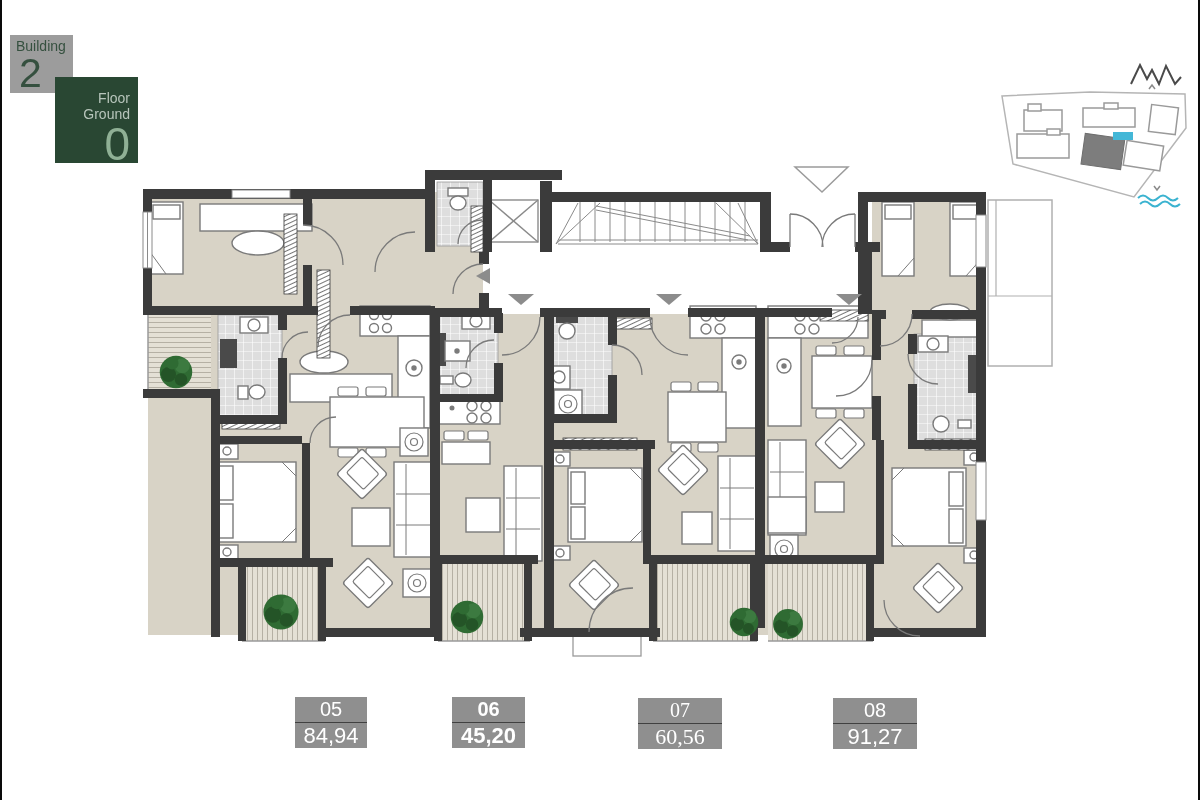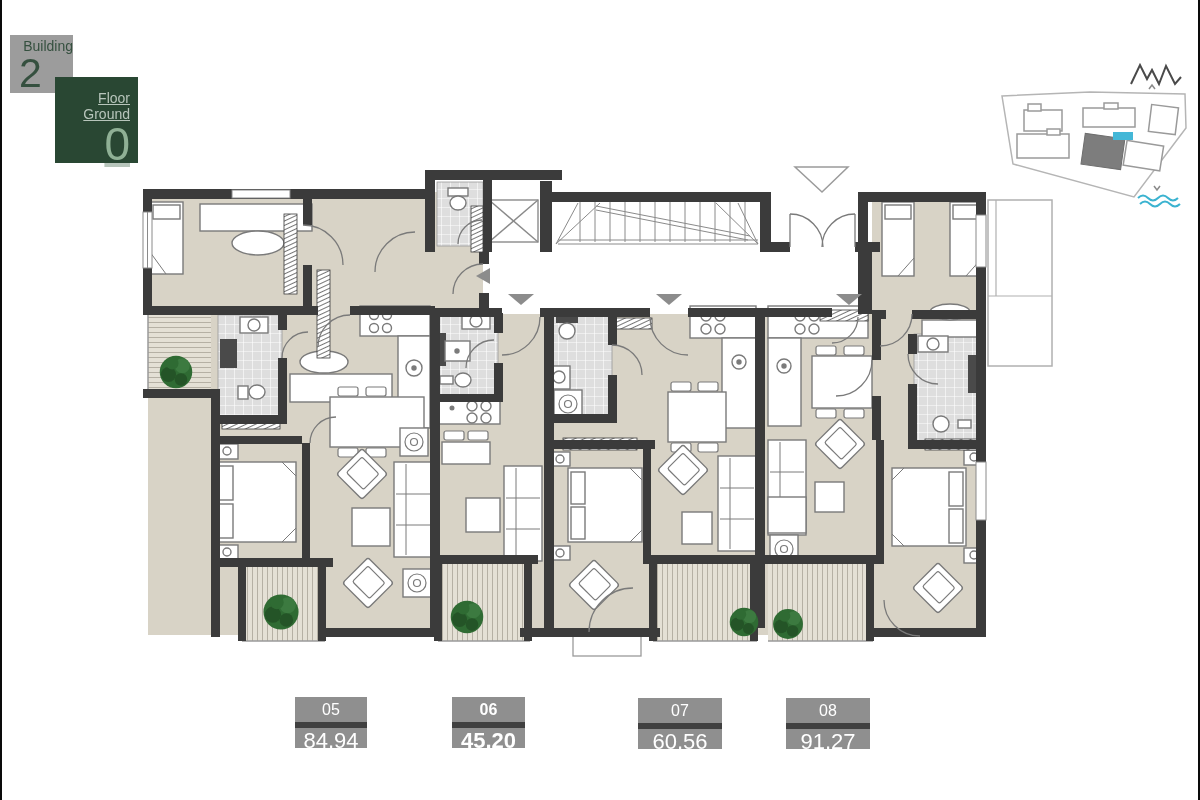--- a/index.html
+++ b/index.html
@@ -9,32 +9,32 @@
   }
   .edge-bar{position:absolute;top:0;width:2px;height:800px;background:#0a0a0a;}
   #edge-left{left:0;} #edge-right{right:0;}
 
   
   .badge{position:absolute;box-sizing:border-box;}
   #building-badge{
     left:10px;top:35px;width:63px;height:58px;background:#9c9c9c;z-index:1;
     color:#35503f;padding:3px 0 0 6px;
   }
-  #building-badge .b-label{font-size:14px;line-height:16px;text-align:right;}
+  #building-badge .b-label{font-size:14px;line-height:16px;}
   #building-badge .b-num{font-size:41px;line-height:38px;margin-left:3px;}
   #floor-badge{
     left:55px;top:77px;width:83px;height:86px;background:#294733;z-index:2;
-    color:#b7c5bb;text-align:right;padding:13px 8px 0 12px;text-decoration:underline;
+    color:#b7c5bb;text-align:right;padding:13px 8px 0 12px;
   }
   #floor-badge .f-line{font-size:14px;line-height:16px;}
   #floor-badge .f-num{font-size:46px;line-height:42px;color:#8fb095;margin-top:1px;}
 
   
   .unit-label{position:absolute;background:#8f8f8f;color:#ffffff;text-align:center;cursor:pointer;}
-  .unit-number{font-size:16px;line-height:25px;border-bottom:6px solid #404040;}
+  .unit-number{font-size:20px;line-height:25px;border-bottom:1px solid #404040;}
   .unit-area{font-size:22px;line-height:25px;text-align:center;}
 
   svg{position:absolute;display:block;}
   #site-map{left:995px;top:52px;}
   #floor-plan{left:130px;top:160px;}
 </style>
 </head>
 <body>
 
 <div class="edge-bar" id="edge-left"></div>
@@ -519,20 +519,20 @@
 </svg>
 
 <div class="unit-label" style="left:295px;top:697px;width:72px;height:51px;">
   <div class="unit-number">05</div>
   <div class="unit-area">84,94</div>
 </div>
 <div class="unit-label" style="left:452px;top:697px;width:73px;height:51px;font-weight:bold;">
   <div class="unit-number">06</div>
   <div class="unit-area">45,20</div>
 </div>
-<div class="unit-label" style="left:638px;top:698px;width:84px;height:51px;">
+<div class="unit-label" style="left:638px;top:698px;width:84px;height:51px;font-family:Liberation Serif, serif;">
   <div class="unit-number">07</div>
   <div class="unit-area">60,56</div>
 </div>
-<div class="unit-label" style="left:786px;top:698px;width:84px;height:51px;">
+<div class="unit-label" style="left:833px;top:698px;width:84px;height:51px;">
   <div class="unit-number">08</div>
   <div class="unit-area">91,27</div>
 </div>
 
 </body></html>

